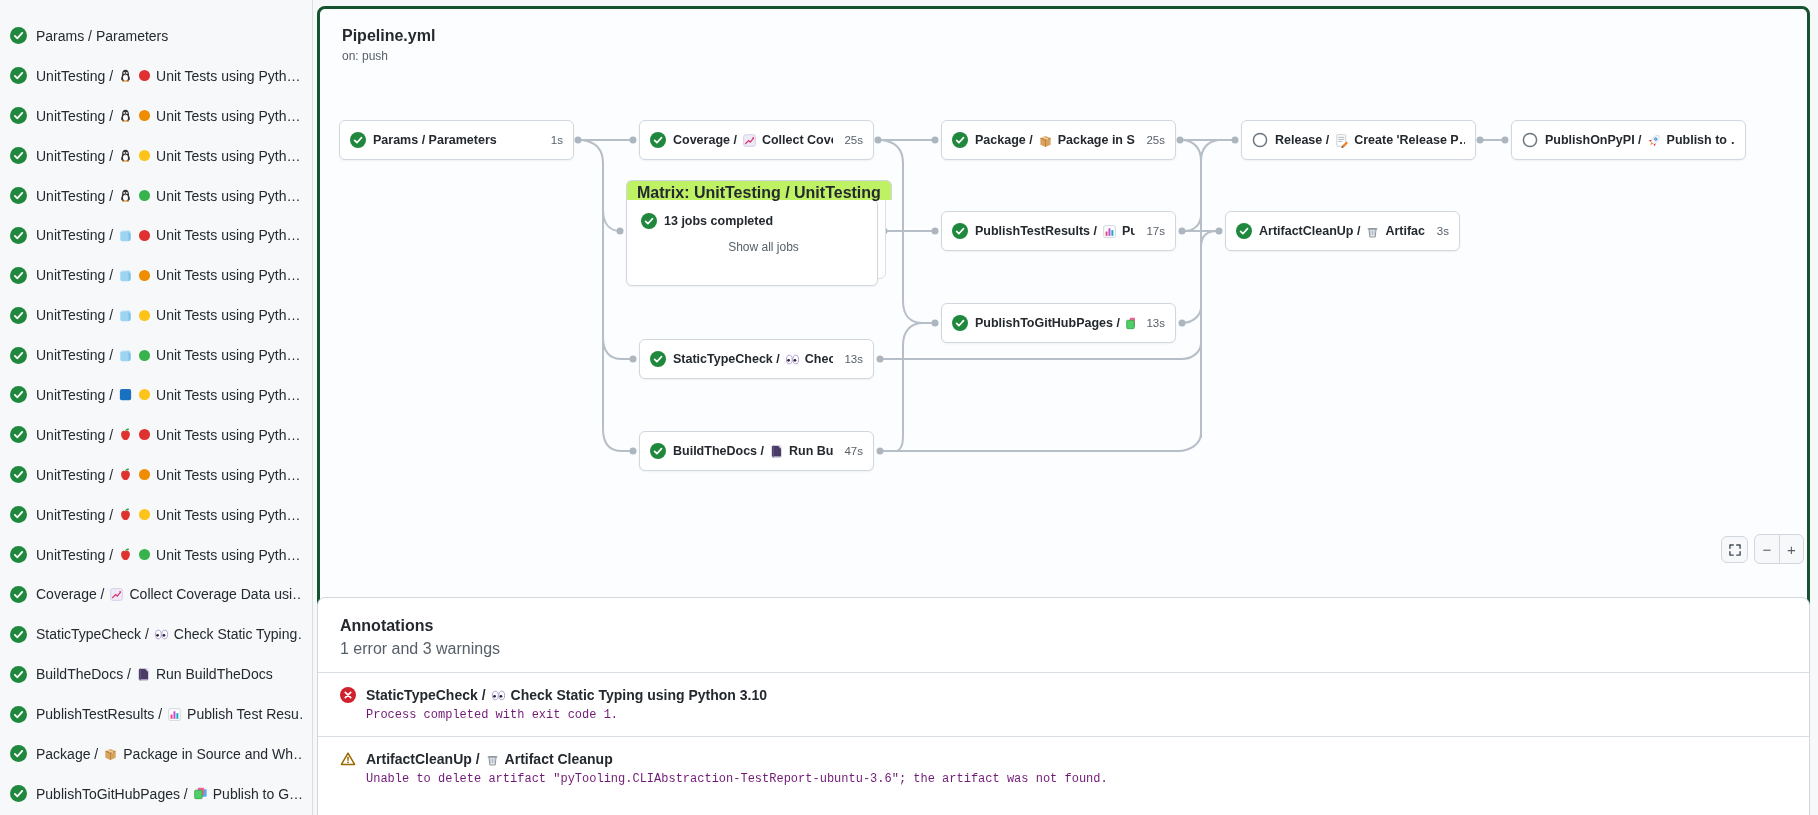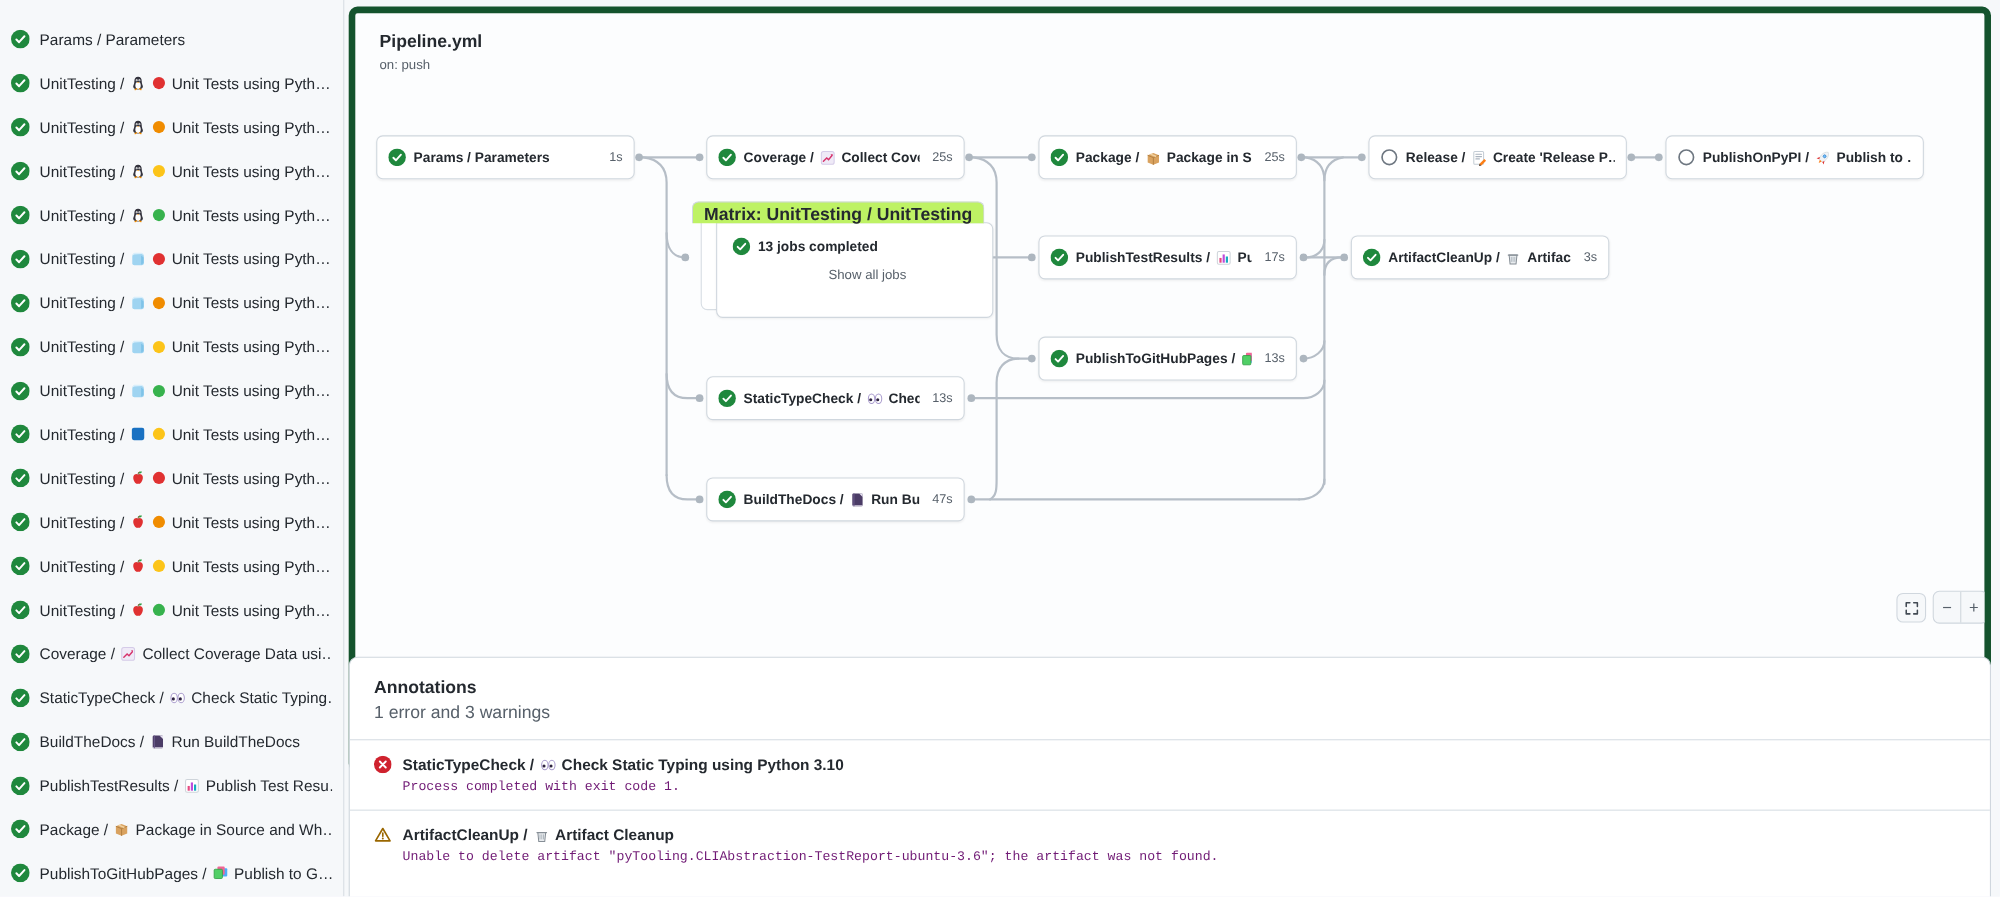--- a/index.html
+++ b/index.html
@@ -19,21 +19,21 @@
     display:flex; align-items:center; gap:9px; height:39.9px; padding:0 10px;
     font-size:14px; white-space:nowrap; overflow:hidden; cursor:pointer;
   }
   .lbl { display:flex; align-items:center; gap:5px; min-width:0; overflow:hidden; white-space:nowrap; }
   .icon { display:inline-flex; flex:none; align-items:center; }
   .icon svg { display:block; }
 
   
   .graph-panel {
     position:absolute; left:317px; top:6px; width:1493px; height:696px;
-    background:#fcfdfe; border:6px solid #14532d; border-radius:8px; overflow:hidden;text-decoration:underline;
+    background:#fcfdfe; border:3px solid #14532d; border-radius:8px; overflow:hidden;text-decoration:underline;
   }
   .gp-header { position:absolute; left:22px; top:18px; z-index:5; }
   .gp-title { font-size:16px; font-weight:700; }
   .gp-sub { font-size:12px; color:#57606a; margin-top:4px; }
   svg.edges { position:absolute; left:0; top:0; z-index:1; }
   .node {
     position:absolute; height:40px; background:#fff; border:1px solid #d0d7de; border-radius:6px;
     box-shadow:0 1px 2px rgba(27,31,36,.06); display:flex; align-items:center; gap:7px;
     padding:0 10px; font-size:12.5px; font-weight:700; cursor:pointer; z-index:2;
   }
@@ -43,21 +43,21 @@
   .matrix-stack { position:absolute; left:314px; top:183px; width:252px; height:87px;
     background:#fff; border:1px solid #d8dee4; border-radius:6px; z-index:1; }
   .matrix-tab {
     position:absolute; left:306px; top:171px; height:20px; z-index:4;
     background:#bef264; border:1px solid #d0d7de; border-bottom:none; border-radius:6px 6px 0 0;
     font-size:16px; font-weight:700; padding:3px 10px 0 10px; white-space:nowrap;
   }
   .matrix-box {
     position:absolute; left:306px; top:190px; width:252px; height:87px; z-index:3;
     background:#fff; border:1px solid #d0d7de; border-radius:0 6px 6px 6px;
-    box-shadow:0 1px 2px rgba(27,31,36,.06); padding:13px 14px;margin-left:22px;
+    box-shadow:0 1px 2px rgba(27,31,36,.06); padding:13px 14px;
   }
   .matrix-summary { display:flex; align-items:center; gap:7px; font-size:12.5px; font-weight:700; }
   .matrix-link { font-size:12px; color:#57606a; margin:11px 0 0 23px; cursor:pointer;text-align:center; }
 
   .ctrl-btn {
     position:absolute; z-index:5; background:#f6f8fa; border:1px solid #d0d7de; border-radius:6px;
     display:flex; align-items:center; justify-content:center; cursor:pointer;
   }
   .fullscreen-btn { left:1401px; top:527px; width:27px; height:27px; }
   .zoom-seg { position:absolute; z-index:5; left:1434px; top:525px; width:50px; height:30px;

